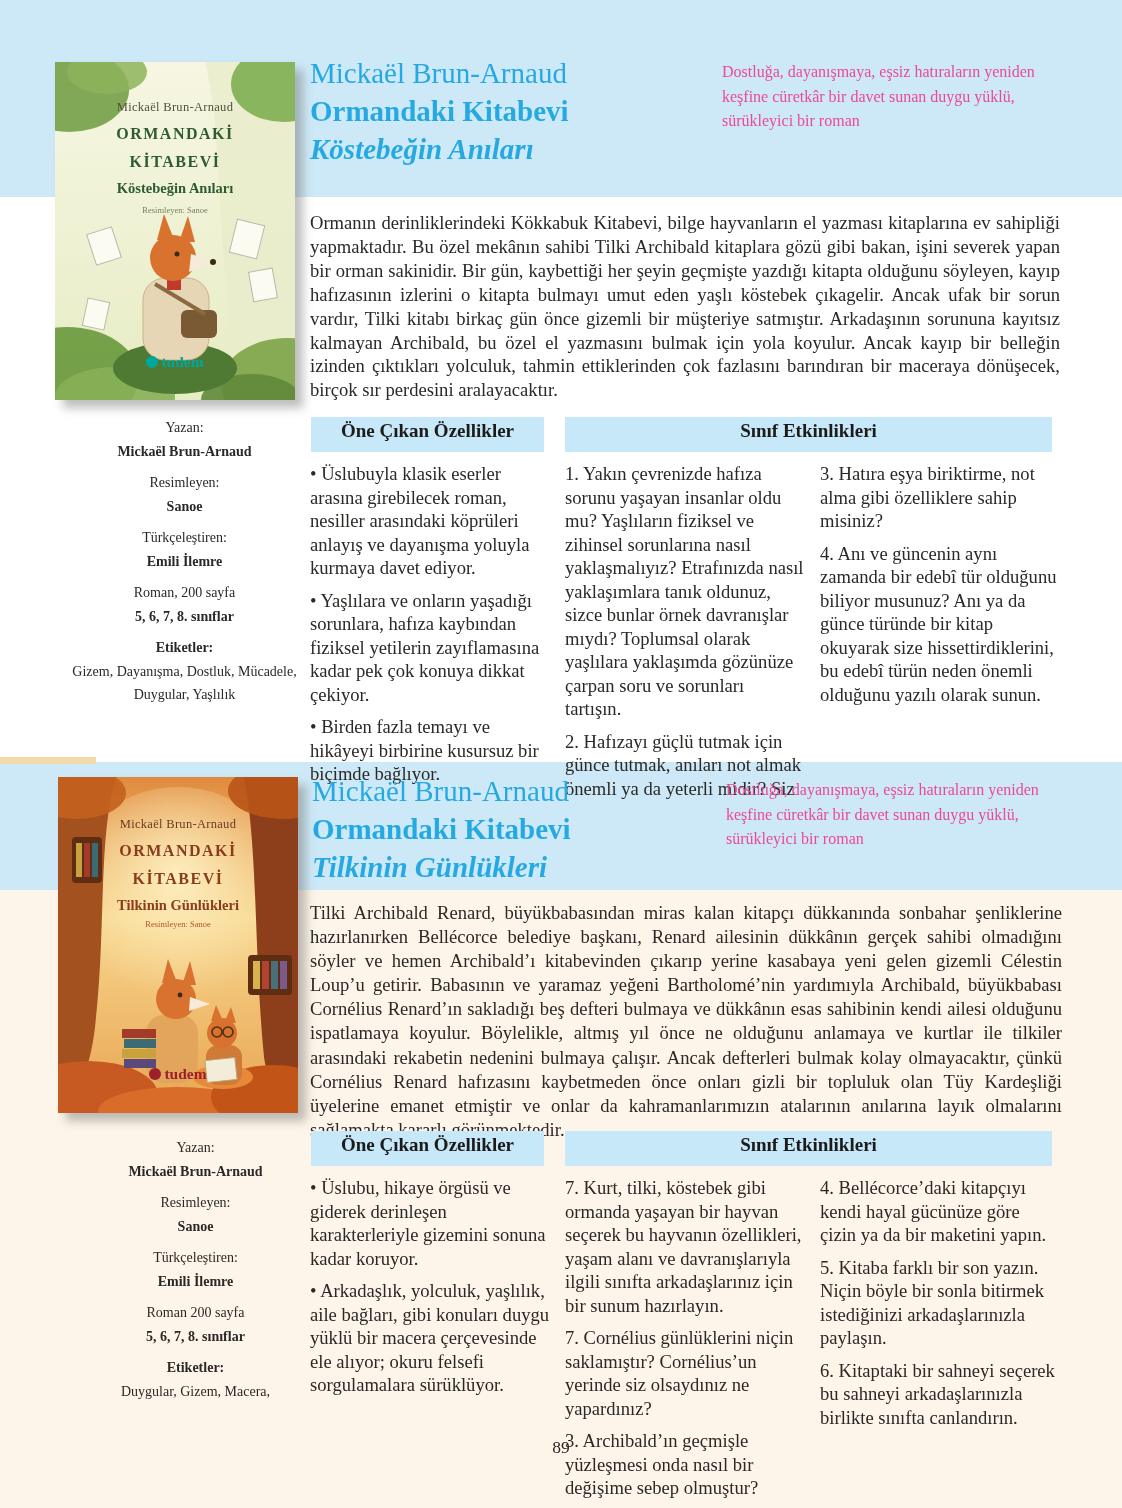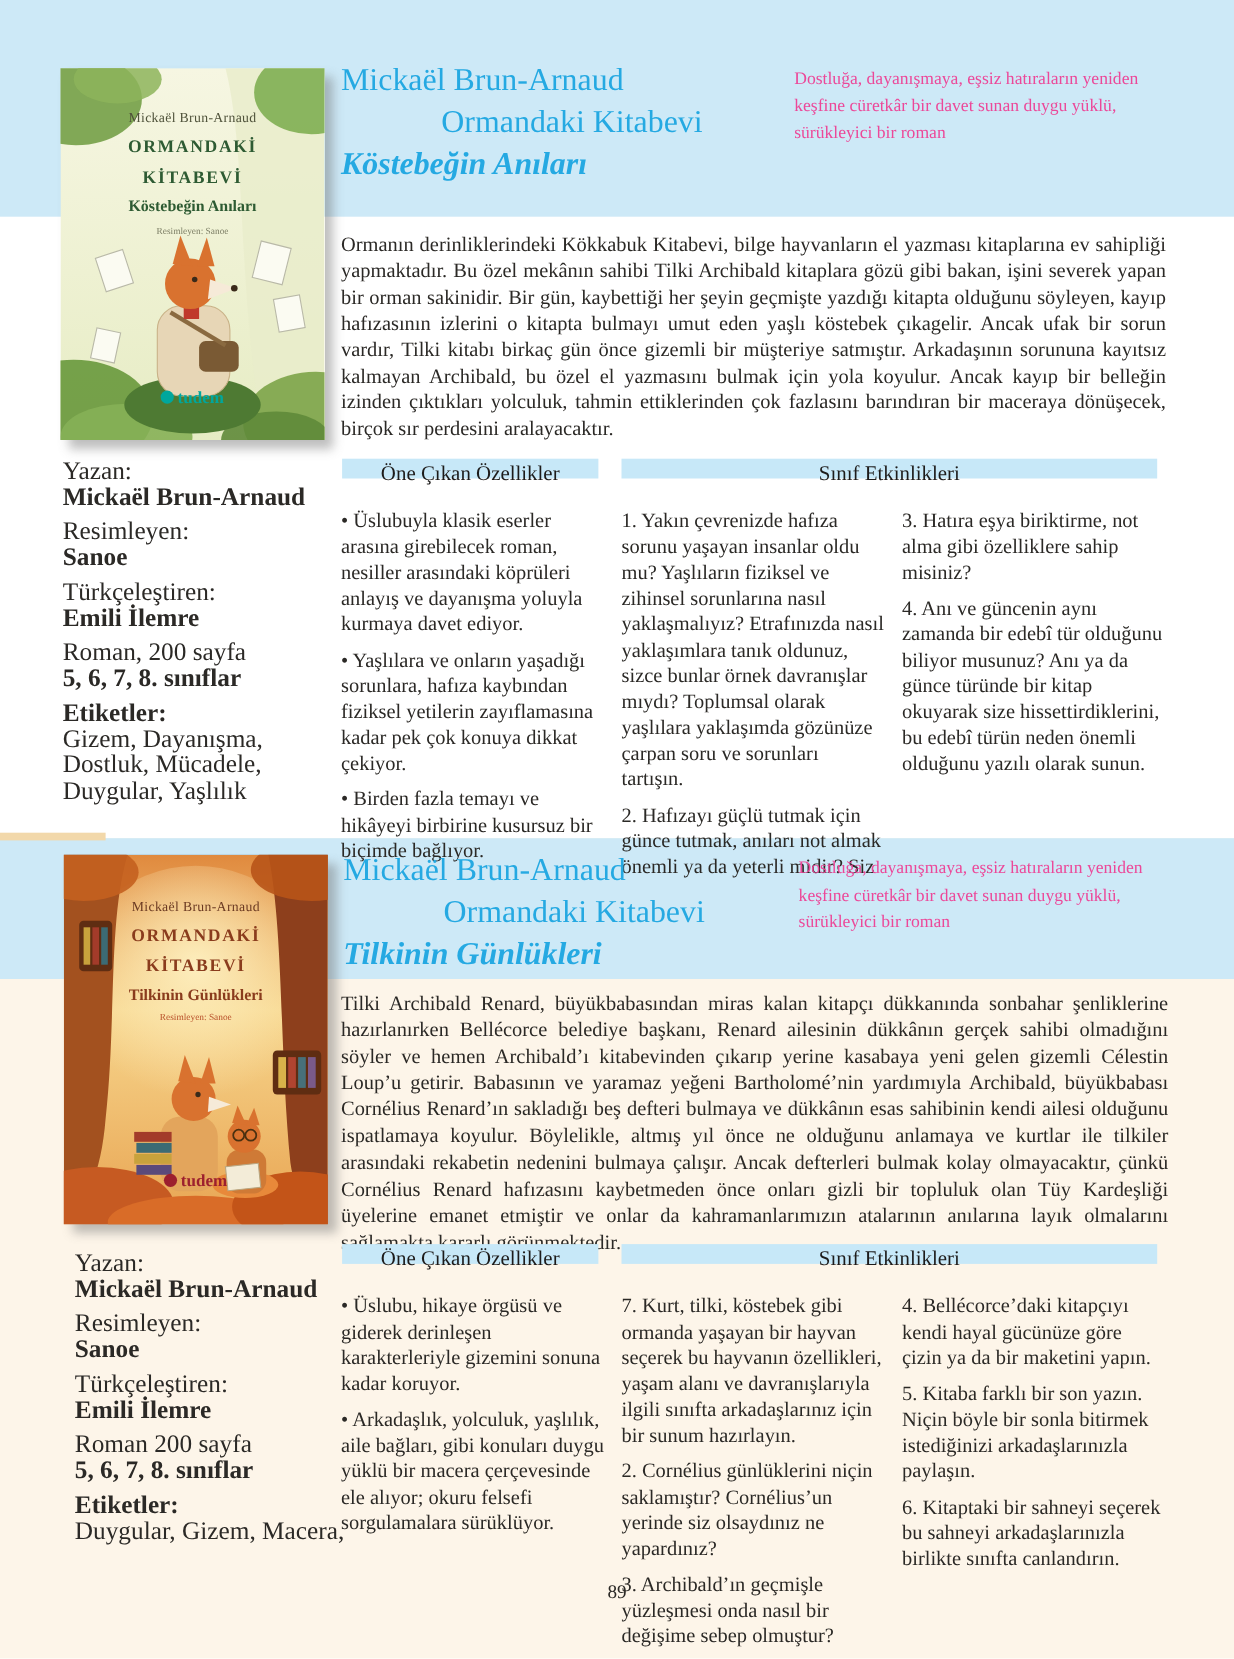--- a/index.html
+++ b/index.html
@@ -36,36 +36,36 @@
   .cover2 .c-author { top:40px;  color:#6b3a22; }
   .cover2 .c-title  { top:60px;  color:#8a3c1d; }
   .cover2 .c-sub    { top:120px; color:#8a3c1d; }
   .cover2 .c-credit { top:142px; color:#b8502a; }
   .cover2 .c-logo   { top:288px; color:#9c1f2e; }
   .cover2 .c-logo .mark { background:#9c1f2e; }
 
   
   .btitle { left:310px; width:420px; font-size:29px; line-height:38px; color:#25a9e2; }
   .btitle .t1 { font-weight:normal; }
-  .btitle .t2 { font-weight:normal;text-align:center; }
+  .btitle .t2 { font-weight:bold; }
   .btitle .t3 { font-weight:bold; font-style:italic; }
   .tagline { width:355px; font-size:16px; line-height:24.5px; color:#ec4899; }
 
   
   .desc { left:310px; text-align:justify; font-size:18.6px; line-height:23.9px; }
   .col  { font-size:18.6px; line-height:23.5px; }
   .col p { margin:0 0 9px 0; }
   .bullet::before { content:"\2022  "; }
-  .meta { font-size:23px; line-height:23.5px; }
+  .meta { font-size:14px; line-height:23.5px;text-align:center; }
   .meta p { margin:0 0 8px 0; }
   .meta .tight { margin:0; }
   .bold { font-weight:bold; }
 
   
-  .secbar { height:18px; background:#c7e8f8; font-weight:normal; font-size:19px;
+  .secbar { height:35px; background:#c7e8f8; font-weight:bold; font-size:19px;
             line-height:28px; text-align:center; color:#1d1b1a; }
 
   .pagenum { left:0; top:1437px; width:1122px; text-align:center; font-size:17.5px; }
 </style>
 </head>
 <body>
 
 <div class="page">
 
   <div class="abs sec2-bg"></div>
@@ -241,21 +241,21 @@
   <div class="abs secbar" style="left:311px; top:1131px; width:233px;">Öne Çıkan Özellikler</div>
   <div class="abs secbar" style="left:565px; top:1131px; width:487px;">Sınıf Etkinlikleri</div>
 
   <div class="abs col" style="left:310px; top:1176px; width:242px;">
     <p class="bullet">Üslubu, hikaye örgüsü ve giderek derinleşen karakterleriyle gizemini sonuna kadar koruyor.</p>
     <p class="bullet">Arkadaşlık, yolculuk, yaşlılık, aile bağları, gibi konuları duygu yüklü bir macera çerçevesinde ele alıyor; okuru felsefi sorgulamalara sürüklüyor.</p>
   </div>
 
   <div class="abs col" style="left:565px; top:1176px; width:240px;">
     <p>7. Kurt, tilki, köstebek gibi ormanda yaşayan bir hayvan seçerek bu hayvanın özellikleri, yaşam alanı ve davranışlarıyla ilgili sınıfta arkadaşlarınız için bir sunum hazırlayın.</p>
-    <p>2. Cornélius günlüklerini niçin saklamıştır?  Cornélius’un yerinde siz olsaydınız ne yapardınız?</p>
+    <p>7. Cornélius günlüklerini niçin saklamıştır?  Cornélius’un yerinde siz olsaydınız ne yapardınız?</p>
     <p>3. Archibald’ın geçmişle yüzleşmesi onda nasıl bir değişime sebep olmuştur?</p>
   </div>
   <div class="abs col" style="left:820px; top:1176px; width:240px;">
     <p>4. Bellécorce’daki kitapçıyı kendi hayal gücünüze göre çizin ya da bir maketini yapın.</p>
     <p>5. Kitaba farklı bir son yazın. Niçin böyle bir sonla bitirmek istediğinizi arkadaşlarınızla paylaşın.</p>
     <p>6. Kitaptaki bir sahneyi seçerek bu sahneyi arkadaşlarınızla birlikte sınıfta canlandırın.</p>
   </div>
 
   <div class="abs pagenum">89</div>
 </div>

